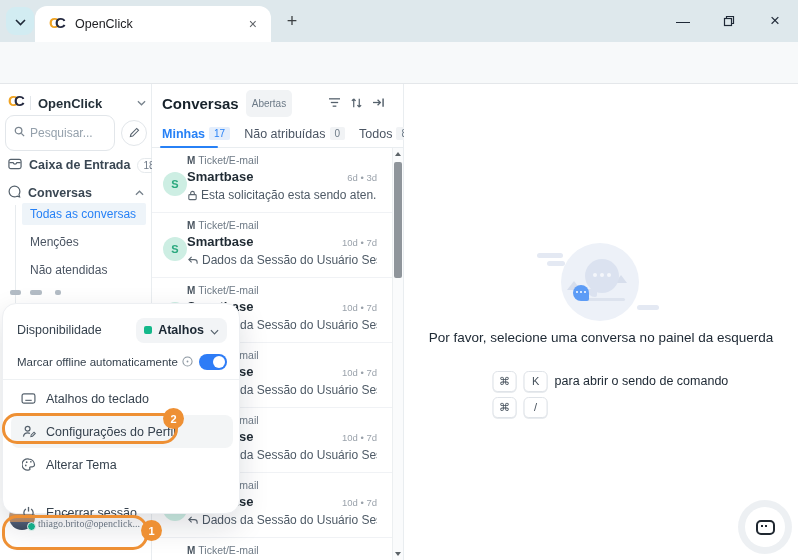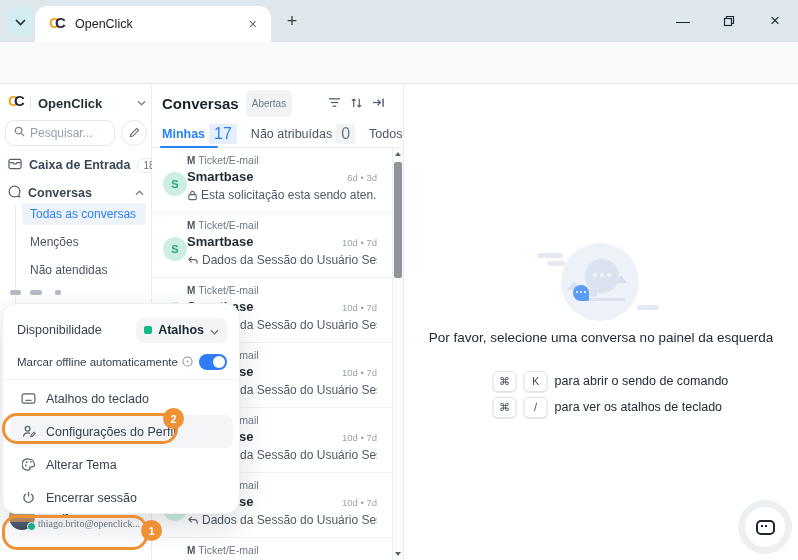--- a/index.html
+++ b/index.html
@@ -40,21 +40,21 @@
 
   
   .logo-row { position:absolute; left:8px; top:7px; height:24px; display:flex; align-items:center; width:138px; }
   .logo-cc { position:relative; width:20px; height:16px; }
   .logo-cc .c1 { position:absolute; left:0; top:-3px; color:#f0a321; font-weight:700; font-size:15px; }
   .logo-cc .c2 { position:absolute; left:6px; top:-3px; color:#252a41; font-weight:700; font-size:15px; }
   .logo-sep { width:1px; height:14px; background:#e2e6ea; margin:0 7px 0 2px; }
   .brand { font-size:13px; font-weight:700; color:#243039; flex:1; }
   .sb-chev { color:#77828c; display:flex; }
   .search-row { position:absolute; left:5px; top:36px; width:142px; height:26px; display:flex; align-items:center; gap:6px; }
-  .search-pill { flex:1; height:26px; border:1px solid #e2e6ea; border-radius:9px; display:flex; align-items:center; padding:0 8px; gap:5px; color:#95a1ac; font-size:12px; background:#fff; }
+  .search-pill { flex:1; height:36px; border:1px solid #e2e6ea; border-radius:9px; display:flex; align-items:center; padding:0 8px; gap:5px; color:#95a1ac; font-size:12px; background:#fff; }
   .compose-btn { width:26px; height:26px; border:1px solid #e2e6ea; border-radius:50%; display:flex; align-items:center; justify-content:center; color:#5a6570; background:#fff; }
   .sb-item { position:absolute; left:5px; width:142px; height:24px; display:flex; align-items:center; gap:7px; padding:0 3px; color:#3a4753; font-size:12.5px; font-weight:700; }
   .sb-item .lbl { flex:1; white-space:nowrap; }
   .count-pill { border:1px solid #e5e9ec; border-radius:8px; font-size:10px; color:#6b7684; padding:1px 5px; font-weight:400; }
   .tree-line { position:absolute; left:15px; top:121px; width:1px; height:176px; background:#e7ebee; }
   .sub-item { position:absolute; left:22px; width:124px; height:22px; display:flex; align-items:center; padding:0 8px; font-size:12px; color:#4b5563; border-radius:2px; white-space:nowrap; }
   .sub-item.active { background:#eef4f9; color:#2781f6; font-weight:400; }
   .sliver { position:absolute; top:206px; height:5px; background:#b3bcc5; border-radius:2px; }
   .user-row { position:absolute; left:0; top:418px; width:152px; height:39px;font-family:Liberation Serif, serif; }
   .u-avatar { position:absolute; left:9px; top:2px; width:26px; height:26px; border-radius:50%;
@@ -64,21 +64,21 @@
   .u-email { position:absolute; left:38px; top:16px; font-size:10px; color:#6f7b87; width:108px; white-space:nowrap; overflow:hidden; }
 
   
   .mc-head { position:absolute; left:0; top:6px; width:100%; height:26px; display:flex; align-items:center; padding:0 18px 0 10px; gap:7px; }
   .mc-title { font-size:15px; font-weight:700; color:#17222b; }
   .status-badge { background:#f1f3f5; color:#6c7a87; font-size:10px; border-radius:5px; padding:8px 6px; }
   .mc-icons { margin-left:auto; display:flex; gap:9px; color:#55616c; }
   .mc-icons span { display:flex; }
   .mc-tabs { position:absolute; left:0; top:36px; width:100%; height:28px; border-bottom:1px solid #e9edf0; display:flex; align-items:center; gap:14px; padding:0 10px; }
   .mc-tab { display:flex; align-items:center; gap:4px; font-size:12.5px; color:#4b5563; white-space:nowrap; }
-  .mc-tab .cnt { background:#f1f3f5; color:#6c7a87; font-size:16px; border-radius:2px; padding:1px 5px; }
+  .mc-tab .cnt { background:#f1f3f5; color:#6c7a87; font-size:10px; border-radius:2px; padding:1px 5px; }
   .mc-tab.active { color:#2781f6; font-weight:700; }
   .mc-tab.active .cnt { background:#e4eefc; color:#2781f6; font-weight:400; }
   .tab-underline { position:absolute; left:8px; bottom:-1px; width:58px; height:2.5px; background:#2781f6; border-radius:2px; }
   .conv-list { position:absolute; left:0; top:64px; width:241px; height:412px; overflow:hidden; }
   .conv { position:relative; height:65px; border-bottom:1px solid #f0f2f5; padding:0; }
   .conv-avatar { position:absolute; left:11px; top:24px; width:24px; height:24px; border-radius:50%; background:#cdeee3; color:#2aa87e; font-size:11px; font-weight:700; display:flex; align-items:center; justify-content:center; }
   .conv-channel { position:absolute; left:35px; top:6px; font-size:10.5px; color:#6e7a86; display:flex; align-items:center; gap:4px; }
   .gmail-m { font-size:10px; font-weight:700; color:#4a5560; letter-spacing:-1px; }
   .conv-name { position:absolute; left:35px; top:21px; font-size:13px; font-weight:700; color:#1f2a33; }
   .conv-dates { position:absolute; right:16px; top:24px; font-size:9.5px; color:#9aa2ab; }
@@ -122,21 +122,21 @@
   .avail-pill { height:25px; background:#f2f4f6; border-radius:8px; display:flex; align-items:center; gap:6px; padding:0 8px; }
   .avail-sq { width:8px; height:8px; border-radius:2px; background:#14b88a; }
   .avail-val { font-size:12.5px; font-weight:700; color:#1b2733; }
   .pp-row2 { position:absolute; left:14px; top:45px; width:210px; height:26px; display:flex; align-items:center; }
   .pp-label2 { font-size:11.5px; color:#36424e; display:flex; align-items:center; gap:4px; }
   .toggle { margin-left:auto; width:28px; height:16px; border-radius:9px; background:#2e7cf6; position:relative; }
   .toggle .knob { position:absolute; right:2px; top:2px; width:12px; height:12px; border-radius:50%; background:#fff; }
   .pp-div { position:absolute; left:0; top:75px; width:100%; height:1px; background:#eef1f3; }
   .pp-item { position:absolute; left:8px; width:222px; height:33px; display:flex; align-items:center; gap:10px; padding:0 10px; font-size:12.5px; color:#36424e; border-radius:8px; }
   .pp-item .ic { display:flex; color:#55616c; width:15px; justify-content:center; }
-  .pp-i1 { top:78px; } .pp-i2 { top:111px; background:#f3f5f6; } .pp-i3 { top:144px; } .pp-i4 { top:177px; }
+  .pp-i1 { top:78px; } .pp-i2 { top:111px; background:#f3f5f6; } .pp-i3 { top:144px; } .pp-i4 { top:192px; }
 
   
   .annot { position:absolute; border:3px solid #ee9034; border-radius:15px; z-index:40; }
   .annot-2 { left:2px; top:413px; width:176px; height:31px; }
   .annot-1 { left:2px; top:515px; width:146px; height:35px; }
   .annot-badge { position:absolute; width:21px; height:21px; border-radius:50%; background:#ee9034; color:#fff; font-size:11px; font-weight:700; display:flex; align-items:center; justify-content:center; z-index:41; }
   .badge-2 { left:163px; top:408px; }
   .badge-1 { left:141px; top:520px; }
 
   
@@ -504,21 +504,20 @@
       <div class="empty-msg">Por favor, selecione uma conversa no painel da esquerda</div>
       <div class="shortcuts">
         <div class="sc-row">
           <span class="keycap">⌘</span>
           <span class="keycap">K</span>
           <span class="sc-text">para abrir o sendo de comando</span>
         </div>
         <div class="sc-row">
           <span class="keycap">⌘</span>
           <span class="keycap">/</span>
-          <span class="sc-text">para ver os atalhos de teclado</span>
         </div>
       </div>
     </div>
   </div>
 
   <div class="popup">
     <div class="pp-row1">
       <span class="pp-label">Disponibilidade</span>
       <span class="avail-pill">
         <span class="avail-sq"></span>

